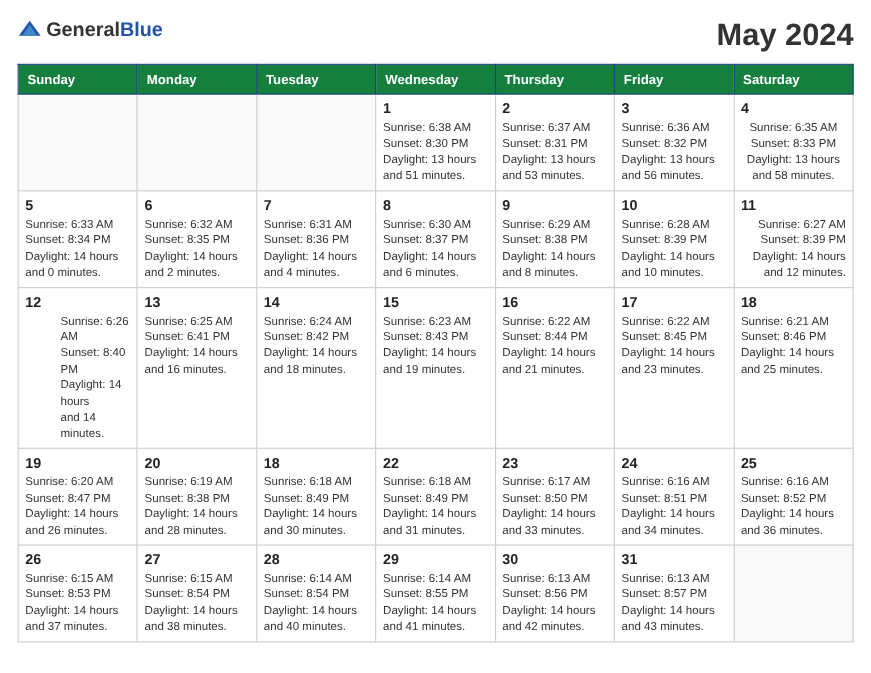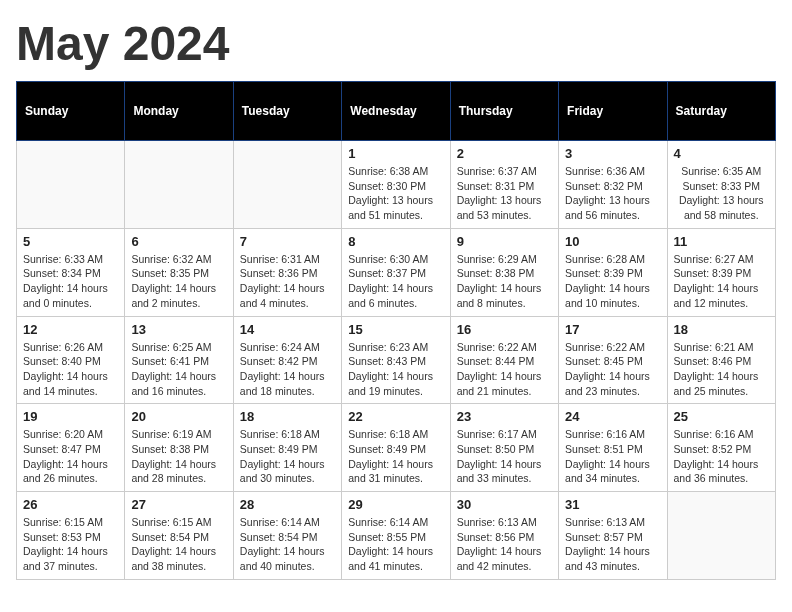--- a/index.html
+++ b/index.html
@@ -32,38 +32,38 @@
       color: #2255a4;
     }
     .logo-icon {
       width: 22px;
       height: 22px;
     }
     .title-block {
       text-align: right;
     }
     .month-title {
-      font-size: 48px;
+      font-size: 28px;
       font-weight: bold;
       color: #333;
     }
     .location {
       font-size: 15px;
       color: #555;
     }
     .calendar {
       width: 100%;
       border-collapse: collapse;
       font-size: 11px;
     }
     .calendar th {
-      background-color: #000000;
+      background-color: #15803d;
       color: #fff;
       text-align: left;
-      padding: 22px 8px;
+      padding: 6px 8px;
       font-size: 12px;
       font-weight: bold;
       border: 1px solid #1a4080;
     }
     .calendar td {
       border: 1px solid #ccc;
       vertical-align: top;
       padding: 5px 6px;
       width: 108px;
       min-height: 80px;
@@ -81,20 +81,29 @@
     .day-info {
       color: #333;
       font-size: 10.5px;
       line-height: 1.4;
     }
   </style>
 </head>
 <body>
 
 <div class="header">
+  <div class="logo">
+    <svg class="logo-icon" viewBox="0 0 40 40" xmlns="http://www.w3.org/2000/svg">
+      <polygon points="20,5 38,30 2,30" fill="#2255a4"></polygon>
+      <polygon points="20,12 32,30 8,30" fill="#4488cc"></polygon>
+    </svg>
+    <div>
+      <span class="logo-text-general">General</span><span class="logo-text-blue">Blue</span>
+    </div>
+  </div>
   <div class="title-block">
     <div class="month-title">May 2024</div>
   </div>
 </div>
 
 <table class="calendar">
   <thead>
     <tr>
     <th>Sunday</th>
         <th>Monday</th>
@@ -177,30 +186,30 @@
         </td>
         <td>
           <div class="day-num">10</div>
           <div class="day-info" style="white-space: pre-line;">Sunrise: 6:28 AM
 Sunset: 8:39 PM
 Daylight: 14 hours
 and 10 minutes.</div>
         </td>
         <td>
           <div class="day-num">11</div>
-          <div class="day-info" style="white-space: pre-line;">Sunrise: 6:27 AM
+          <div class="day-info" style="white-space: pre-line; text-align: right;">Sunrise: 6:27 AM
 Sunset: 8:39 PM
 Daylight: 14 hours
 and 12 minutes.</div>
         </td>
       </tr>
       <tr>
         <td>
           <div class="day-num">12</div>
-          <div class="day-info" style="white-space: pre-line;">Sunrise: 6:26 AM
+          <div class="day-info" style="white-space: pre-line; margin-left: 32px;">Sunrise: 6:26 AM
 Sunset: 8:40 PM
 Daylight: 14 hours
 and 14 minutes.</div>
         </td>
         <td>
           <div class="day-num">13</div>
           <div class="day-info" style="white-space: pre-line;">Sunrise: 6:25 AM
 Sunset: 6:41 PM
 Daylight: 14 hours
 and 16 minutes.</div>

